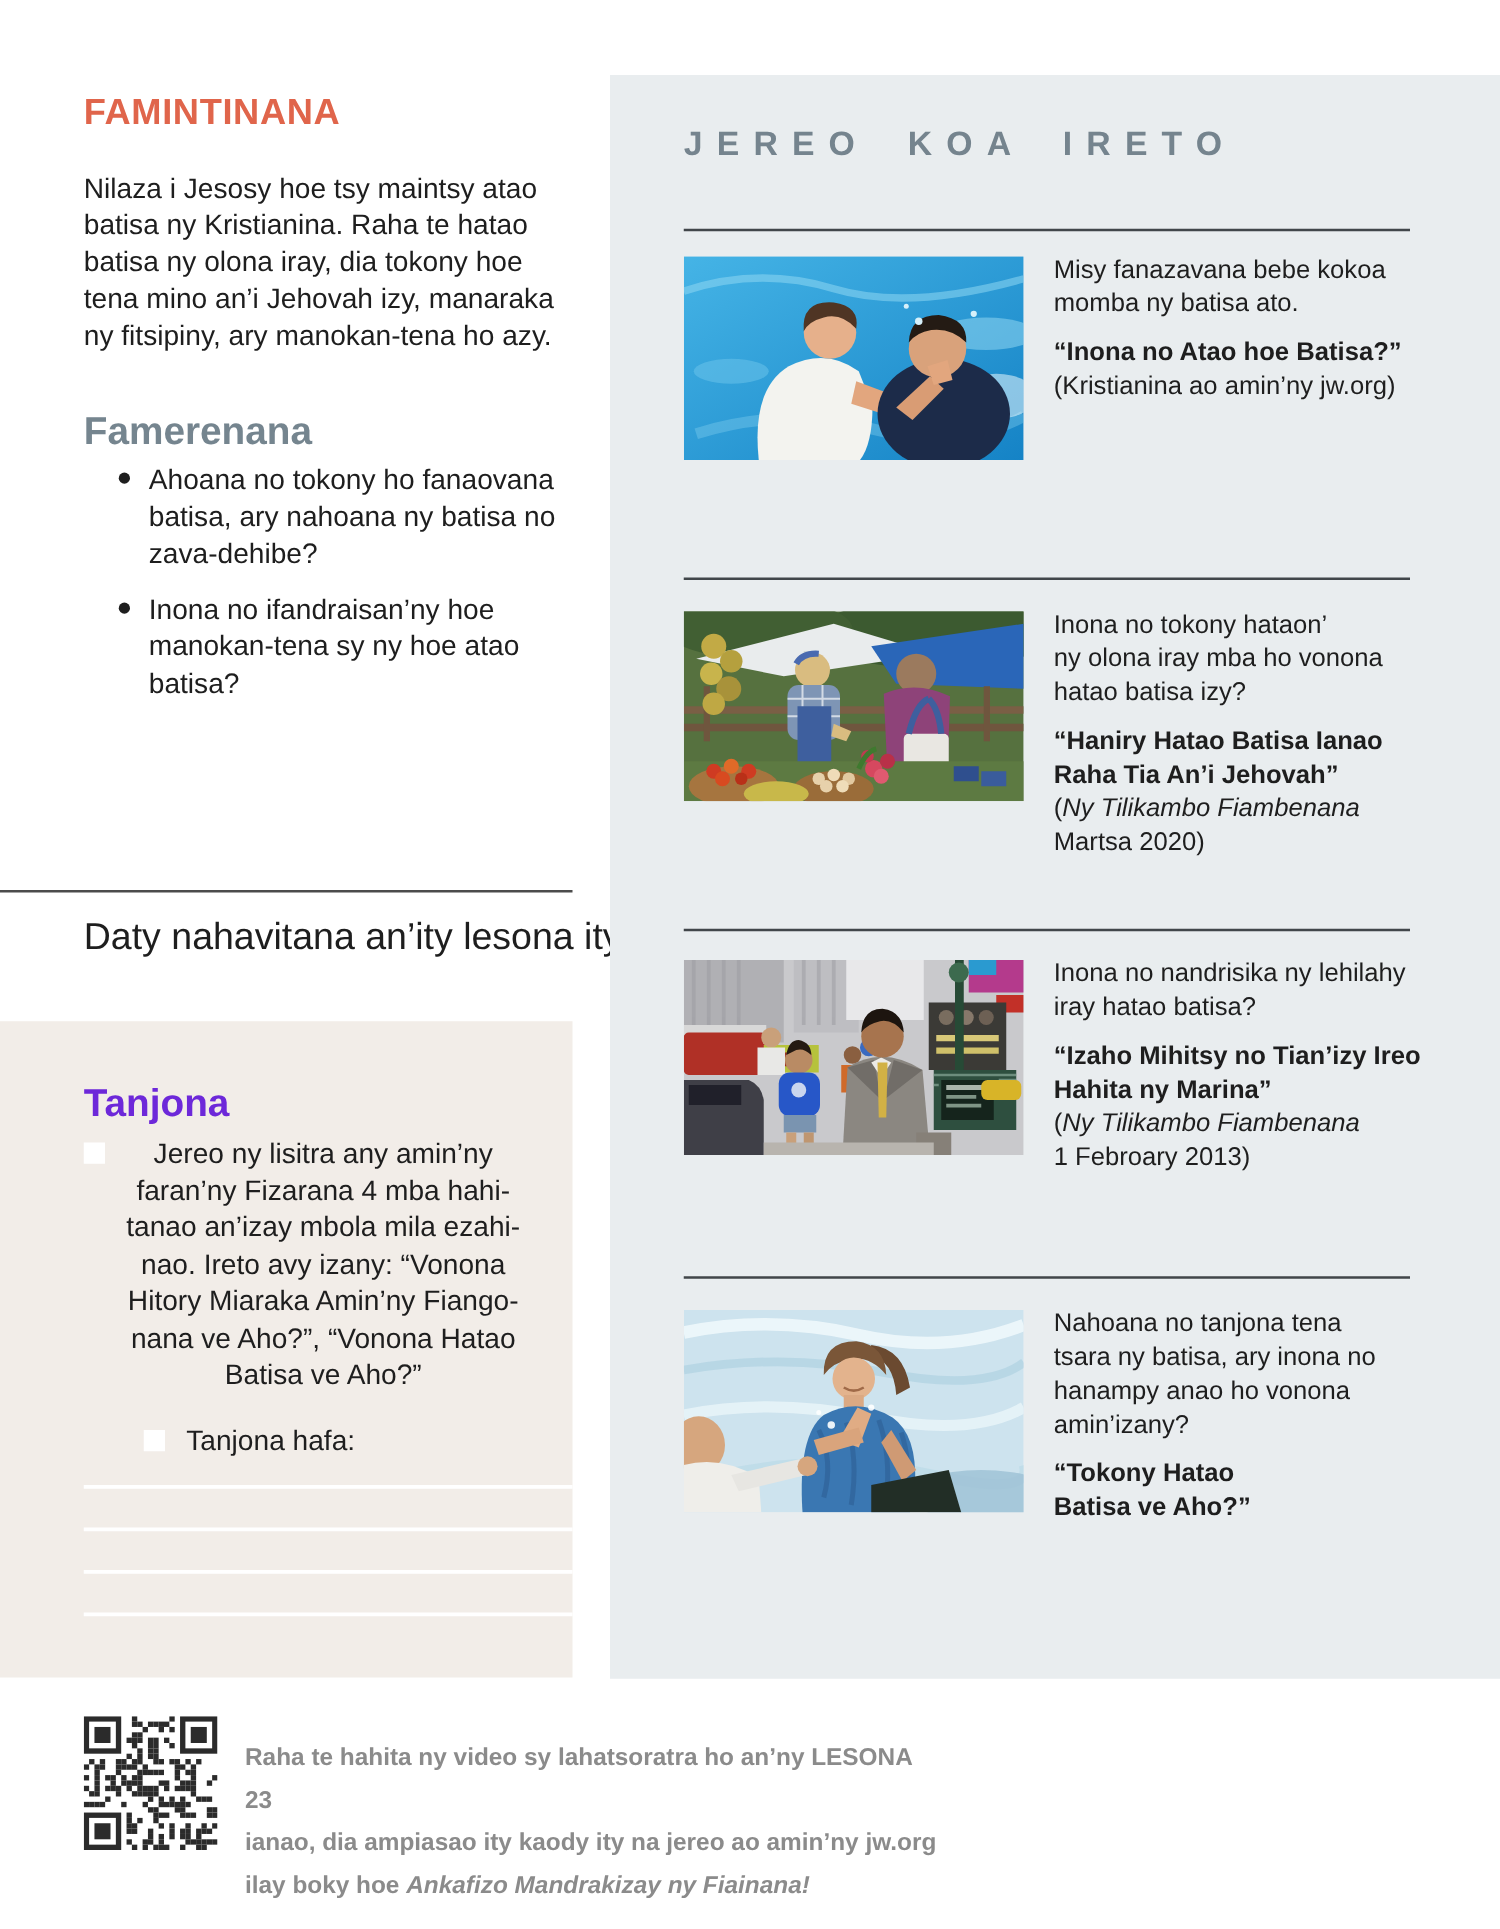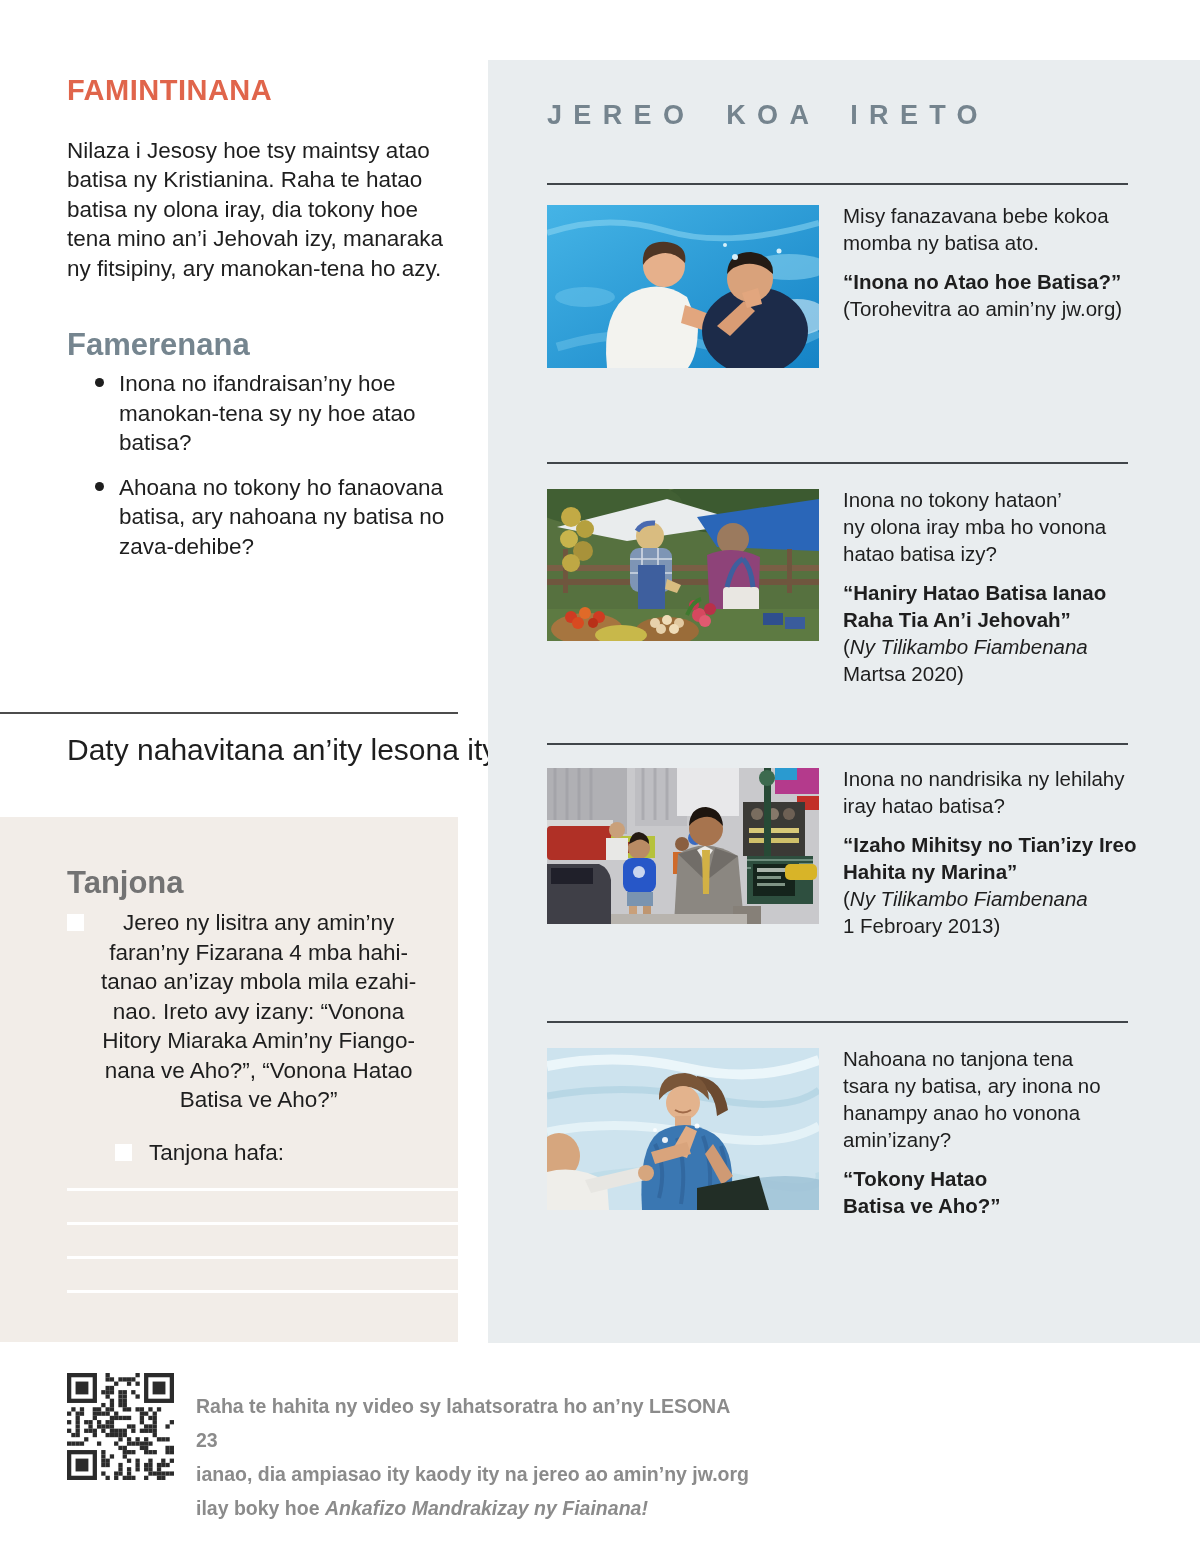--- a/index.html
+++ b/index.html
@@ -16,21 +16,21 @@
   #summary-text{left:67px;top:113px;width:400px;font-size:22.5px;line-height:29.5px;}
   #review-title{left:67px;top:301px;font-size:31px;font-weight:bold;color:#75858f;}
   #review-list{left:95px;top:369px;width:372px;margin:0;padding:0;list-style:none;}
   #review-list li{position:relative;padding-left:24px;margin-bottom:15px;font-size:22.5px;line-height:29.5px;white-space:pre-line;}
   #review-list li .blt{position:absolute;left:0;top:9px;width:9px;height:9px;border-radius:50%;background:#1e1e1e;}
   #left-rule{left:0;top:712px;width:458px;height:0;border-top:2px solid #4c4c4c;}
   #date-line{left:67px;top:733px;font-size:30px;}
 
   
   #goal-box{left:0;top:817px;width:458px;height:525px;background:#f2ede8;}
-  #goal-title{left:67px;top:839px;font-size:31px;font-weight:bold;color:#737373;}
+  #goal-title{left:67px;top:839px;font-size:31px;font-weight:bold;color:#6d28d9;}
   .goal-item{left:67px;width:368px;display:flex;align-items:flex-start;text-align:center;}
   .goal-check{flex:none;width:17px;height:17px;background:#ffffff;margin:6px 17px 0 0;}
   .goal-text{font-size:22.5px;line-height:29.5px;white-space:pre-line;}
   .write-line{left:67px;width:391px;height:3px;background:#ffffff;}
 
   
   #side-panel{left:488px;top:60px;width:712px;height:1283px;background:#e9edef;}
   #panel-title{left:547px;top:100px;font-size:27px;font-weight:bold;color:#75848e;letter-spacing:.42em;word-spacing:.45em;white-space:nowrap;}
   .sec-sep{left:547px;width:581px;height:0;border-top:2px solid #41464a;}
   .photo{left:547px;width:272px;margin:0;overflow:hidden;}
@@ -52,26 +52,26 @@
 
 <h1 class="abs" id="summary-title">FAMINTINANA</h1>
 <p class="abs pre" id="summary-text">Nilaza i Jesosy hoe tsy maintsy atao
 batisa ny Kristianina. Raha te hatao
 batisa ny olona iray, dia tokony hoe
 tena mino an’i Jehovah izy, manaraka
 ny fitsipiny, ary manokan-tena ho azy.</p>
 
 <h2 class="abs" id="review-title">Famerenana</h2>
 <ul class="abs" id="review-list">
+  <li><span class="blt"></span><span>Ahoana no tokony ho fanaovana
+batisa, ary nahoana ny batisa no
+zava-dehibe?</span></li>
   <li><span class="blt"></span><span>Inona no ifandraisan’ny hoe
 manokan-tena sy ny hoe atao
 batisa?</span></li>
-  <li><span class="blt"></span><span>Ahoana no tokony ho fanaovana
-batisa, ary nahoana ny batisa no
-zava-dehibe?</span></li>
 </ul>
 
 <div class="abs" id="left-rule"></div>
 <p class="abs" id="date-line" style="margin:0;">Daty nahavitana an’ity lesona ity:</p>
 
 <div class="abs" id="goal-box"></div>
 <h2 class="abs" id="goal-title">Tanjona</h2>
 <div class="abs goal-item" style="top:908px;">
   <span class="goal-check"></span>
   <span class="goal-text">Jereo ny lisitra any amin’ny
@@ -120,21 +120,21 @@
     <path d="M195,88 L211,83 L215,99 L200,103 Z" fill="#e2a67e"></path>
     <circle cx="188" cy="52" r="3" fill="#d6f0fa"></circle>
       <circle cx="232" cy="46" r="2.5" fill="#d6f0fa"></circle>
       <circle cx="178" cy="40" r="2" fill="#d6f0fa"></circle>
   </svg>
 </figure>
 <div class="abs sec-text" style="top:202px;">
   <p class="q">Misy fanazavana bebe kokoa
 momba ny batisa ato.</p>
   <p class="t">“Inona no Atao hoe Batisa?”</p>
-  <p class="s"><span>(Torohevitra ao amin’ny jw.org)</span><em></em><span></span></p>
+  <p class="s"><span>(Kristianina ao amin’ny jw.org)</span><em></em><span></span></p>
 </div>
 
 <div class="abs sec-sep" style="top:462px;"></div>
 <figure class="abs photo" style="top:489px;height:152px;">
   <svg viewBox="0 0 272 152" preserveAspectRatio="none" aria-hidden="true">
     <rect width="272" height="152" fill="#56713f"></rect>
     <ellipse cx="200" cy="18" rx="95" ry="28" fill="#3c5a30"></ellipse>
     <ellipse cx="60" cy="14" rx="75" ry="24" fill="#415f33"></ellipse>
     <path d="M10,38 L120,10 L200,34 L80,52 Z" fill="#e9eced"></path>
     <rect x="96" y="32" width="3" height="75" fill="#ccd2d2"></rect>

